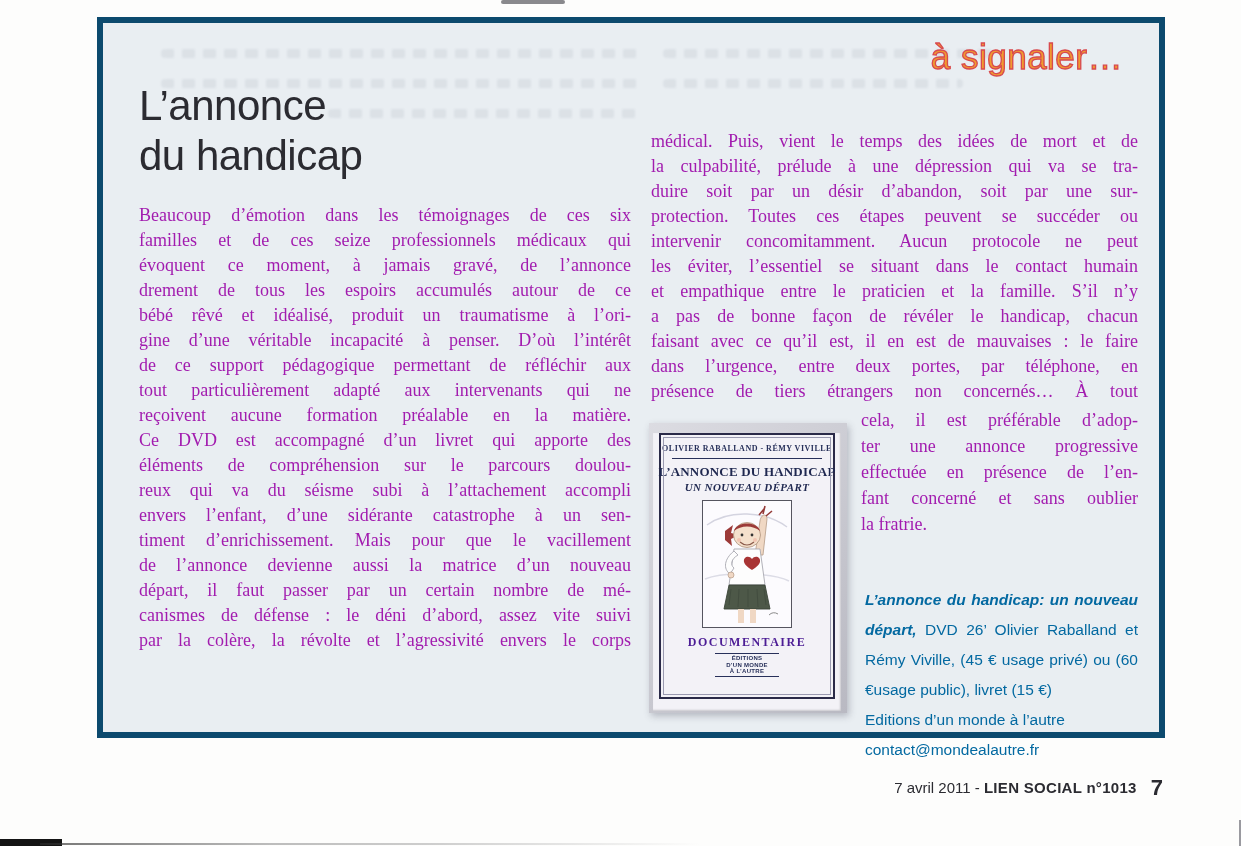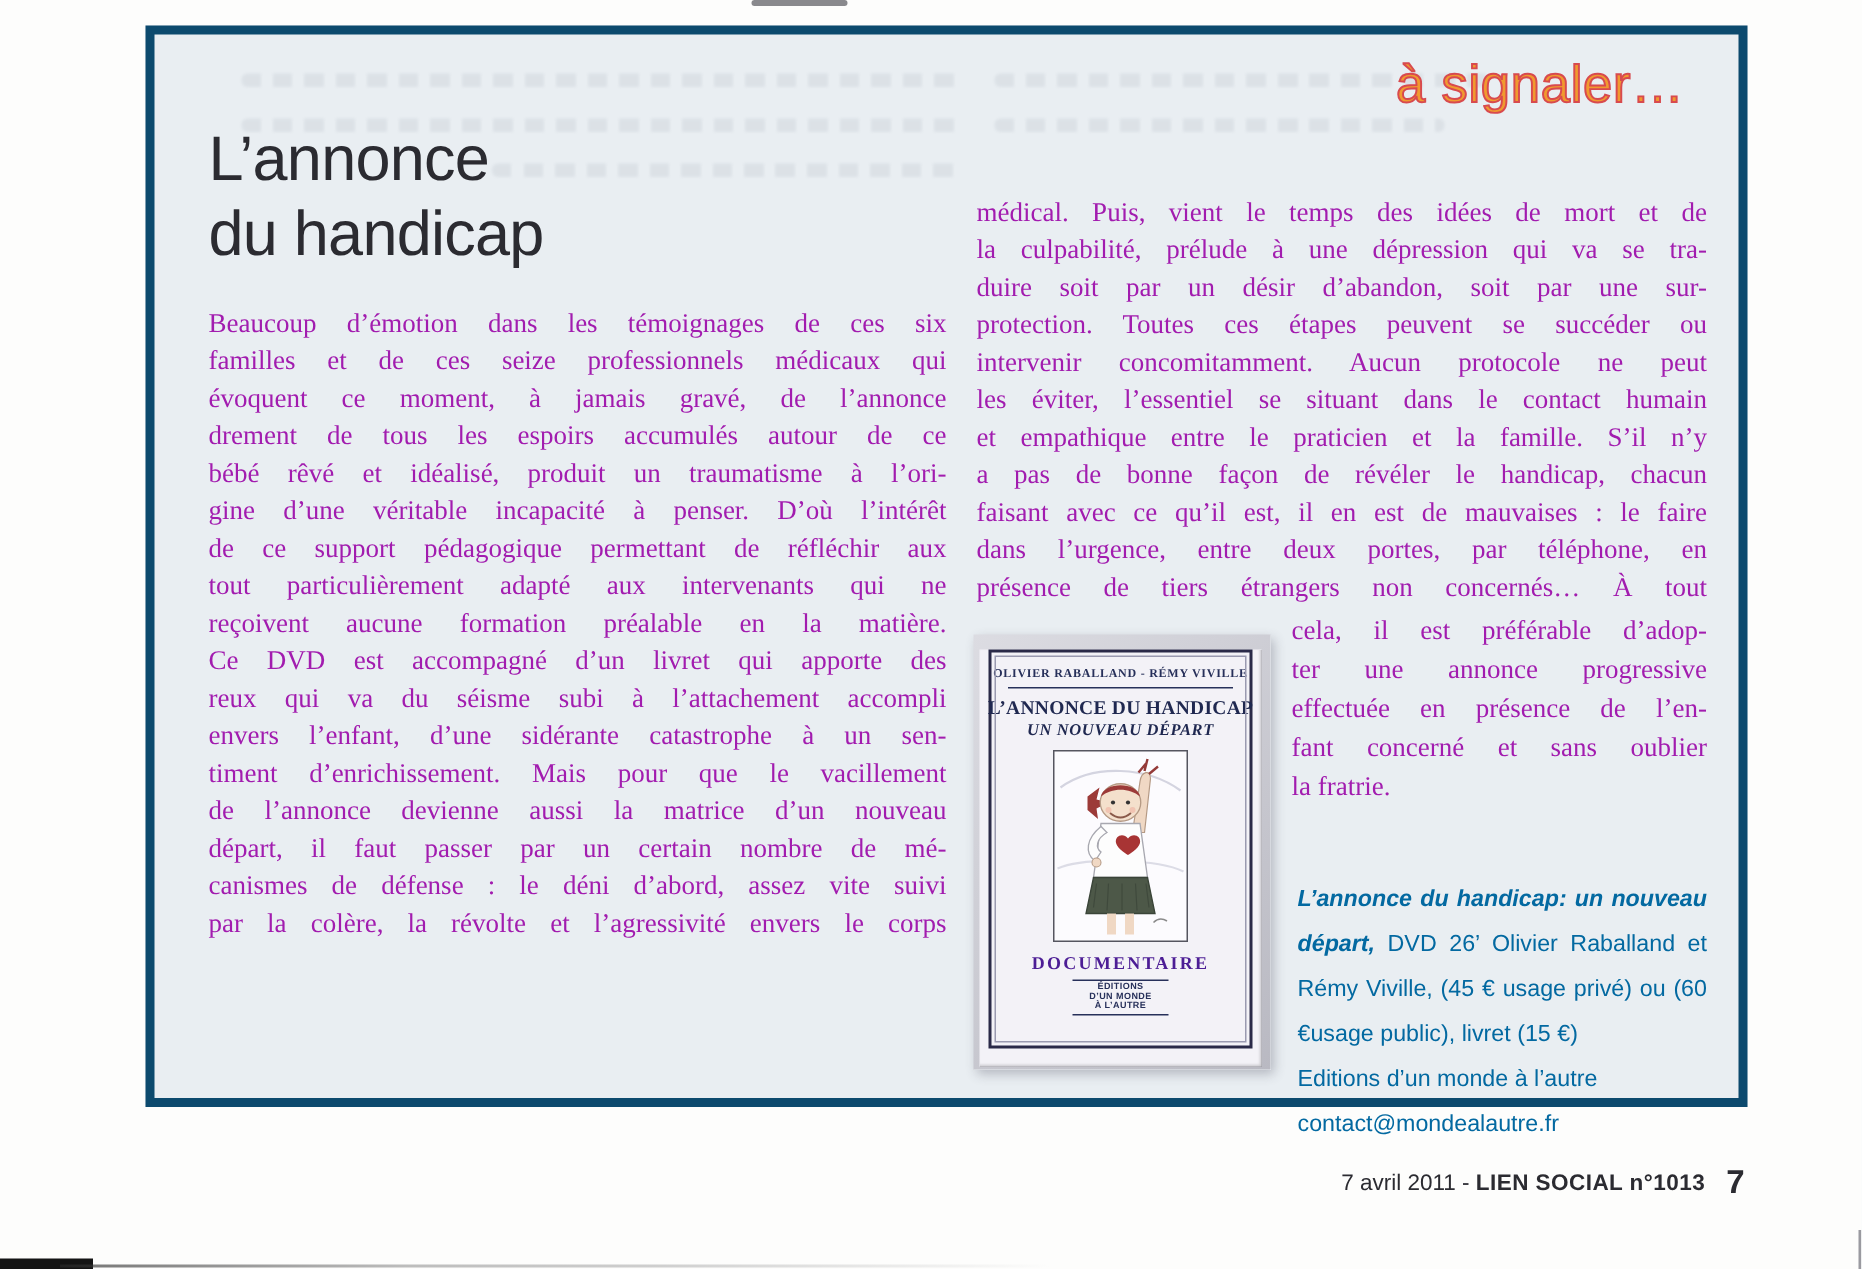--- a/index.html
+++ b/index.html
@@ -83,20 +83,21 @@
         <div class="tline">Beaucoup d’émotion dans les témoignages de ces six</div>
         <div class="tline">familles et de ces seize professionnels médicaux qui</div>
         <div class="tline">évoquent ce moment, à jamais gravé, de l’annonce</div>
         <div class="tline">drement de tous les espoirs accumulés autour de ce</div>
         <div class="tline">bébé rêvé et idéalisé, produit un traumatisme à l’ori-</div>
         <div class="tline">gine d’une véritable incapacité à penser. D’où l’intérêt</div>
         <div class="tline">de ce support pédagogique permettant de réfléchir aux</div>
         <div class="tline">tout particulièrement adapté aux intervenants qui ne</div>
         <div class="tline">reçoivent aucune formation préalable en la matière.</div>
         <div class="tline">Ce DVD est accompagné d’un livret qui apporte des</div>
+        <div class="tline">éléments de compréhension sur le parcours doulou-</div>
         <div class="tline">reux qui va du séisme subi à l’attachement accompli</div>
         <div class="tline">envers l’enfant, d’une sidérante catastrophe à un sen-</div>
         <div class="tline">timent d’enrichissement. Mais pour que le vacillement</div>
         <div class="tline">de l’annonce devienne aussi la matrice d’un nouveau</div>
         <div class="tline">départ, il faut passer par un certain nombre de mé-</div>
         <div class="tline">canismes de défense : le déni d’abord, assez vite suivi</div>
         <div class="tline">par la colère, la révolte et l’agressivité envers le corps</div>
       </div>
     <div class="lines col-right">
         <div class="tline">médical. Puis, vient le temps des idées de mort et de</div>

